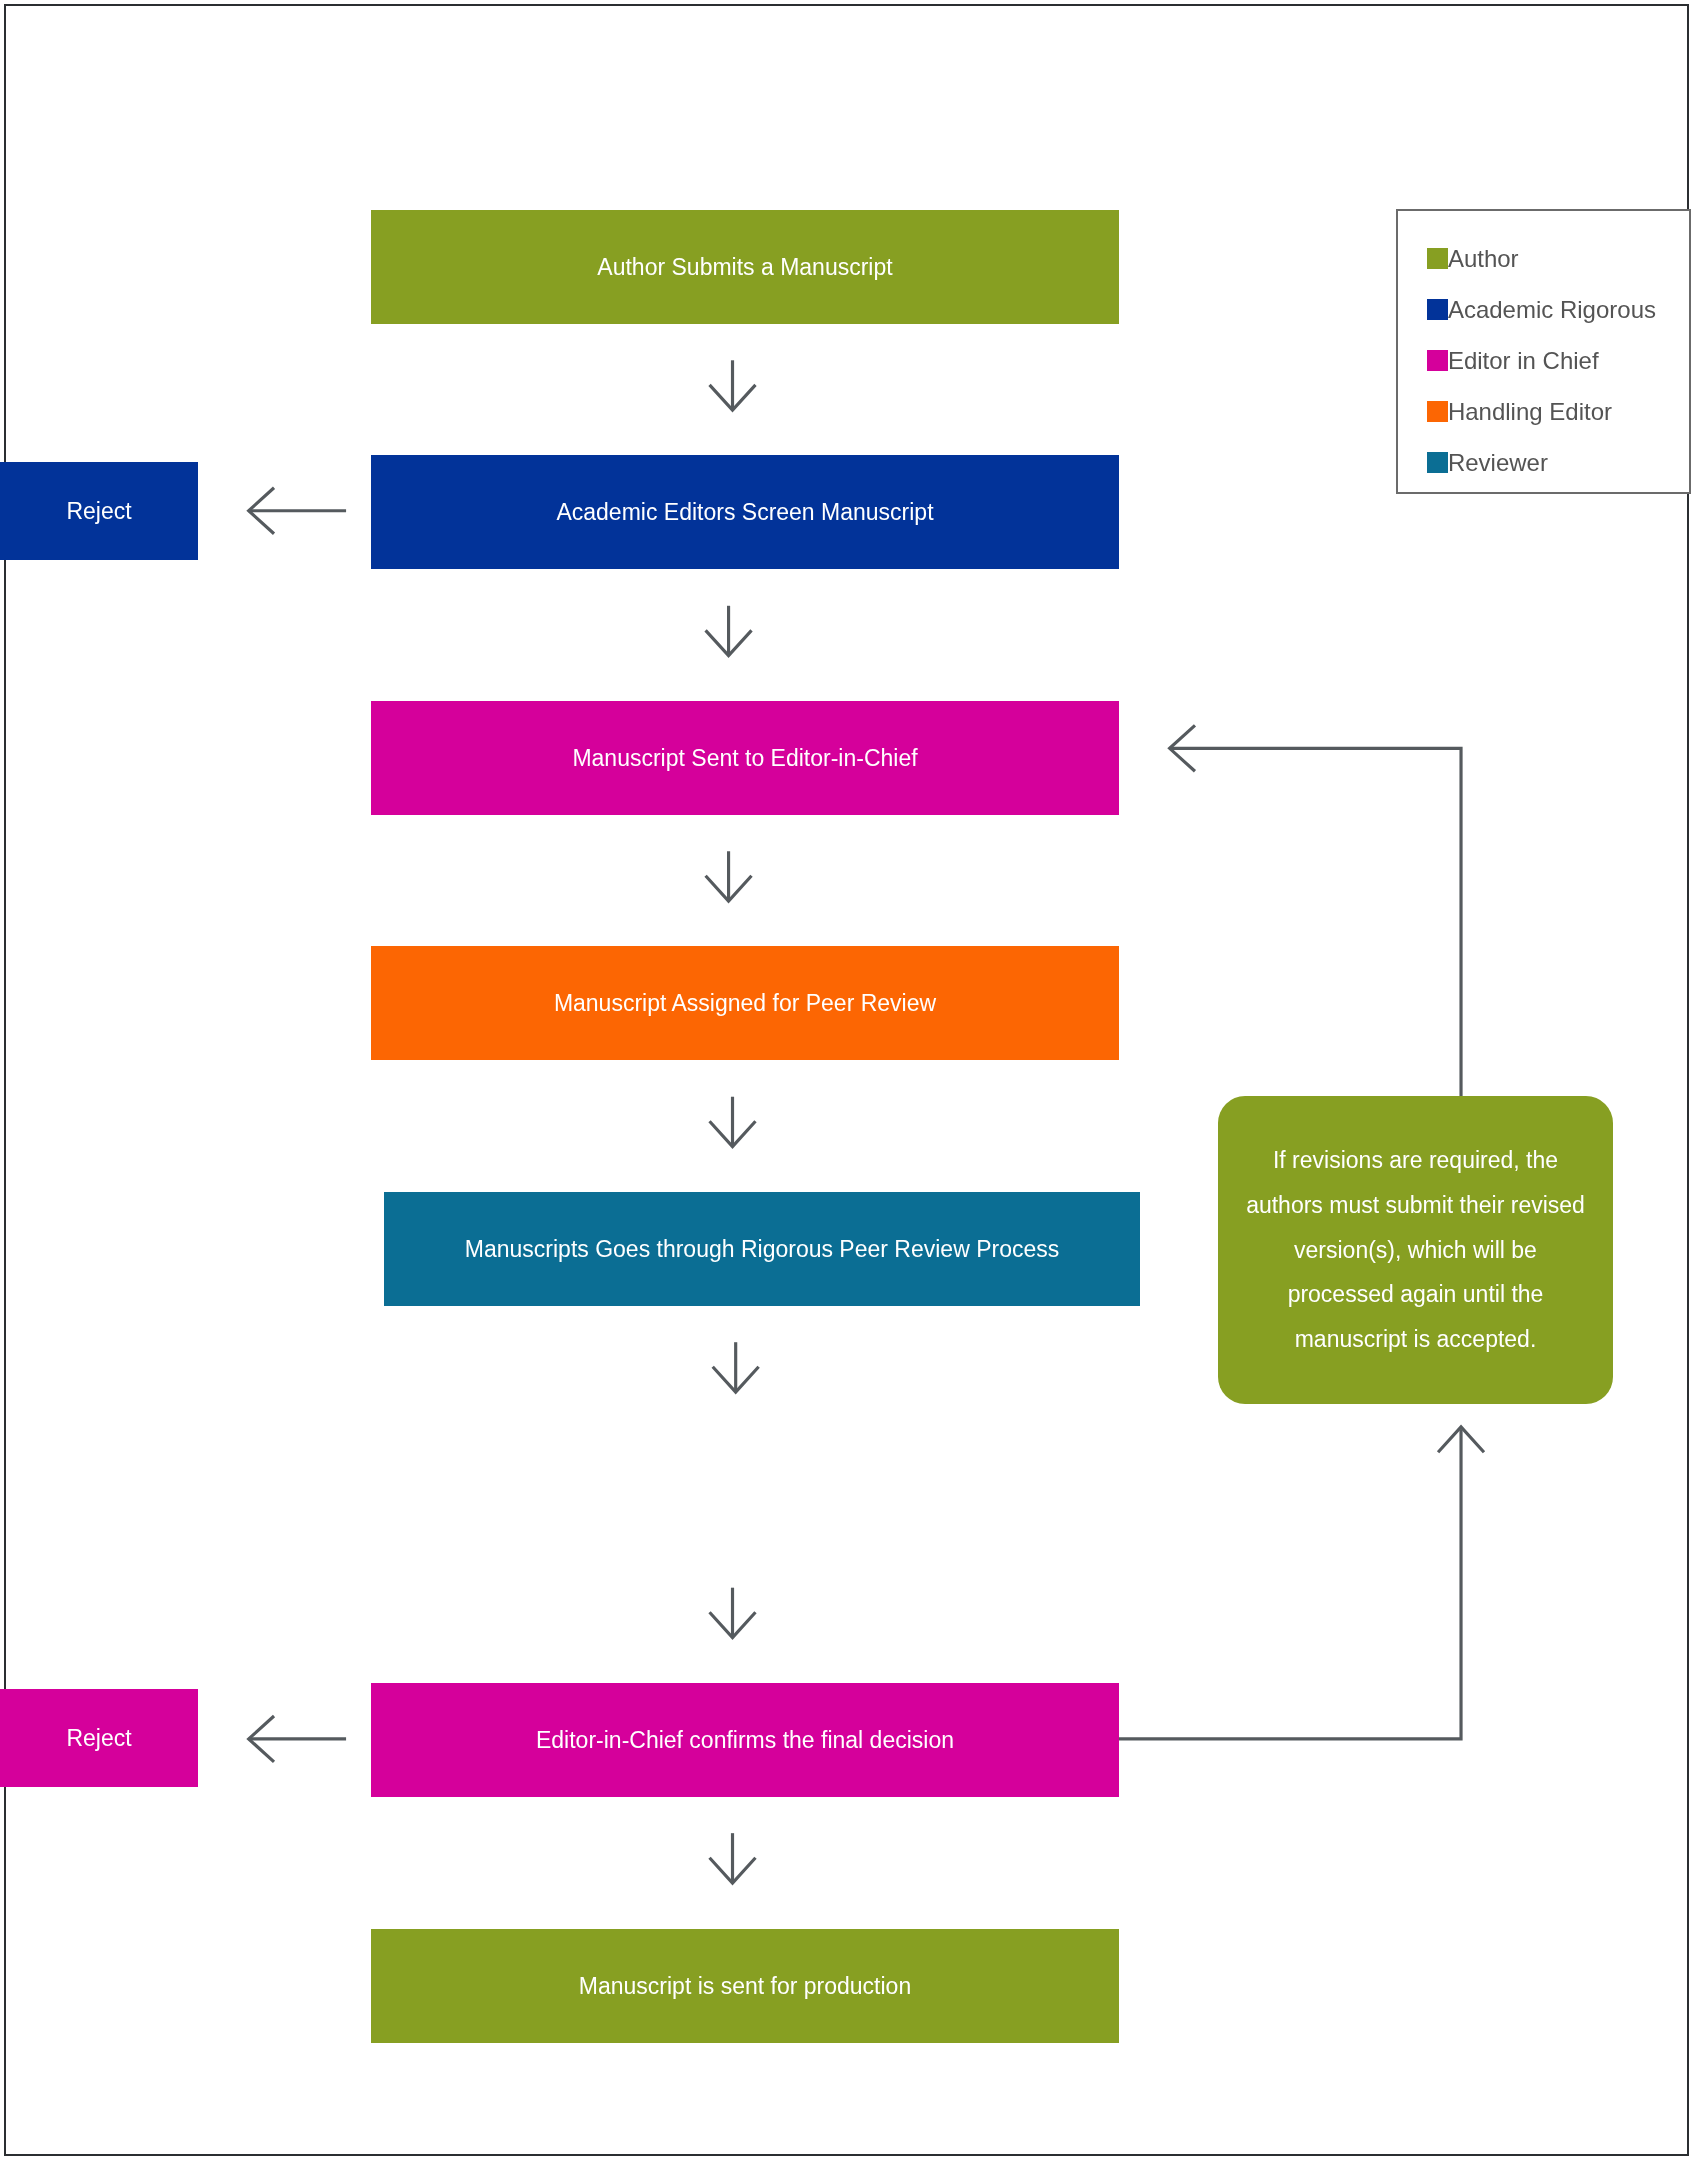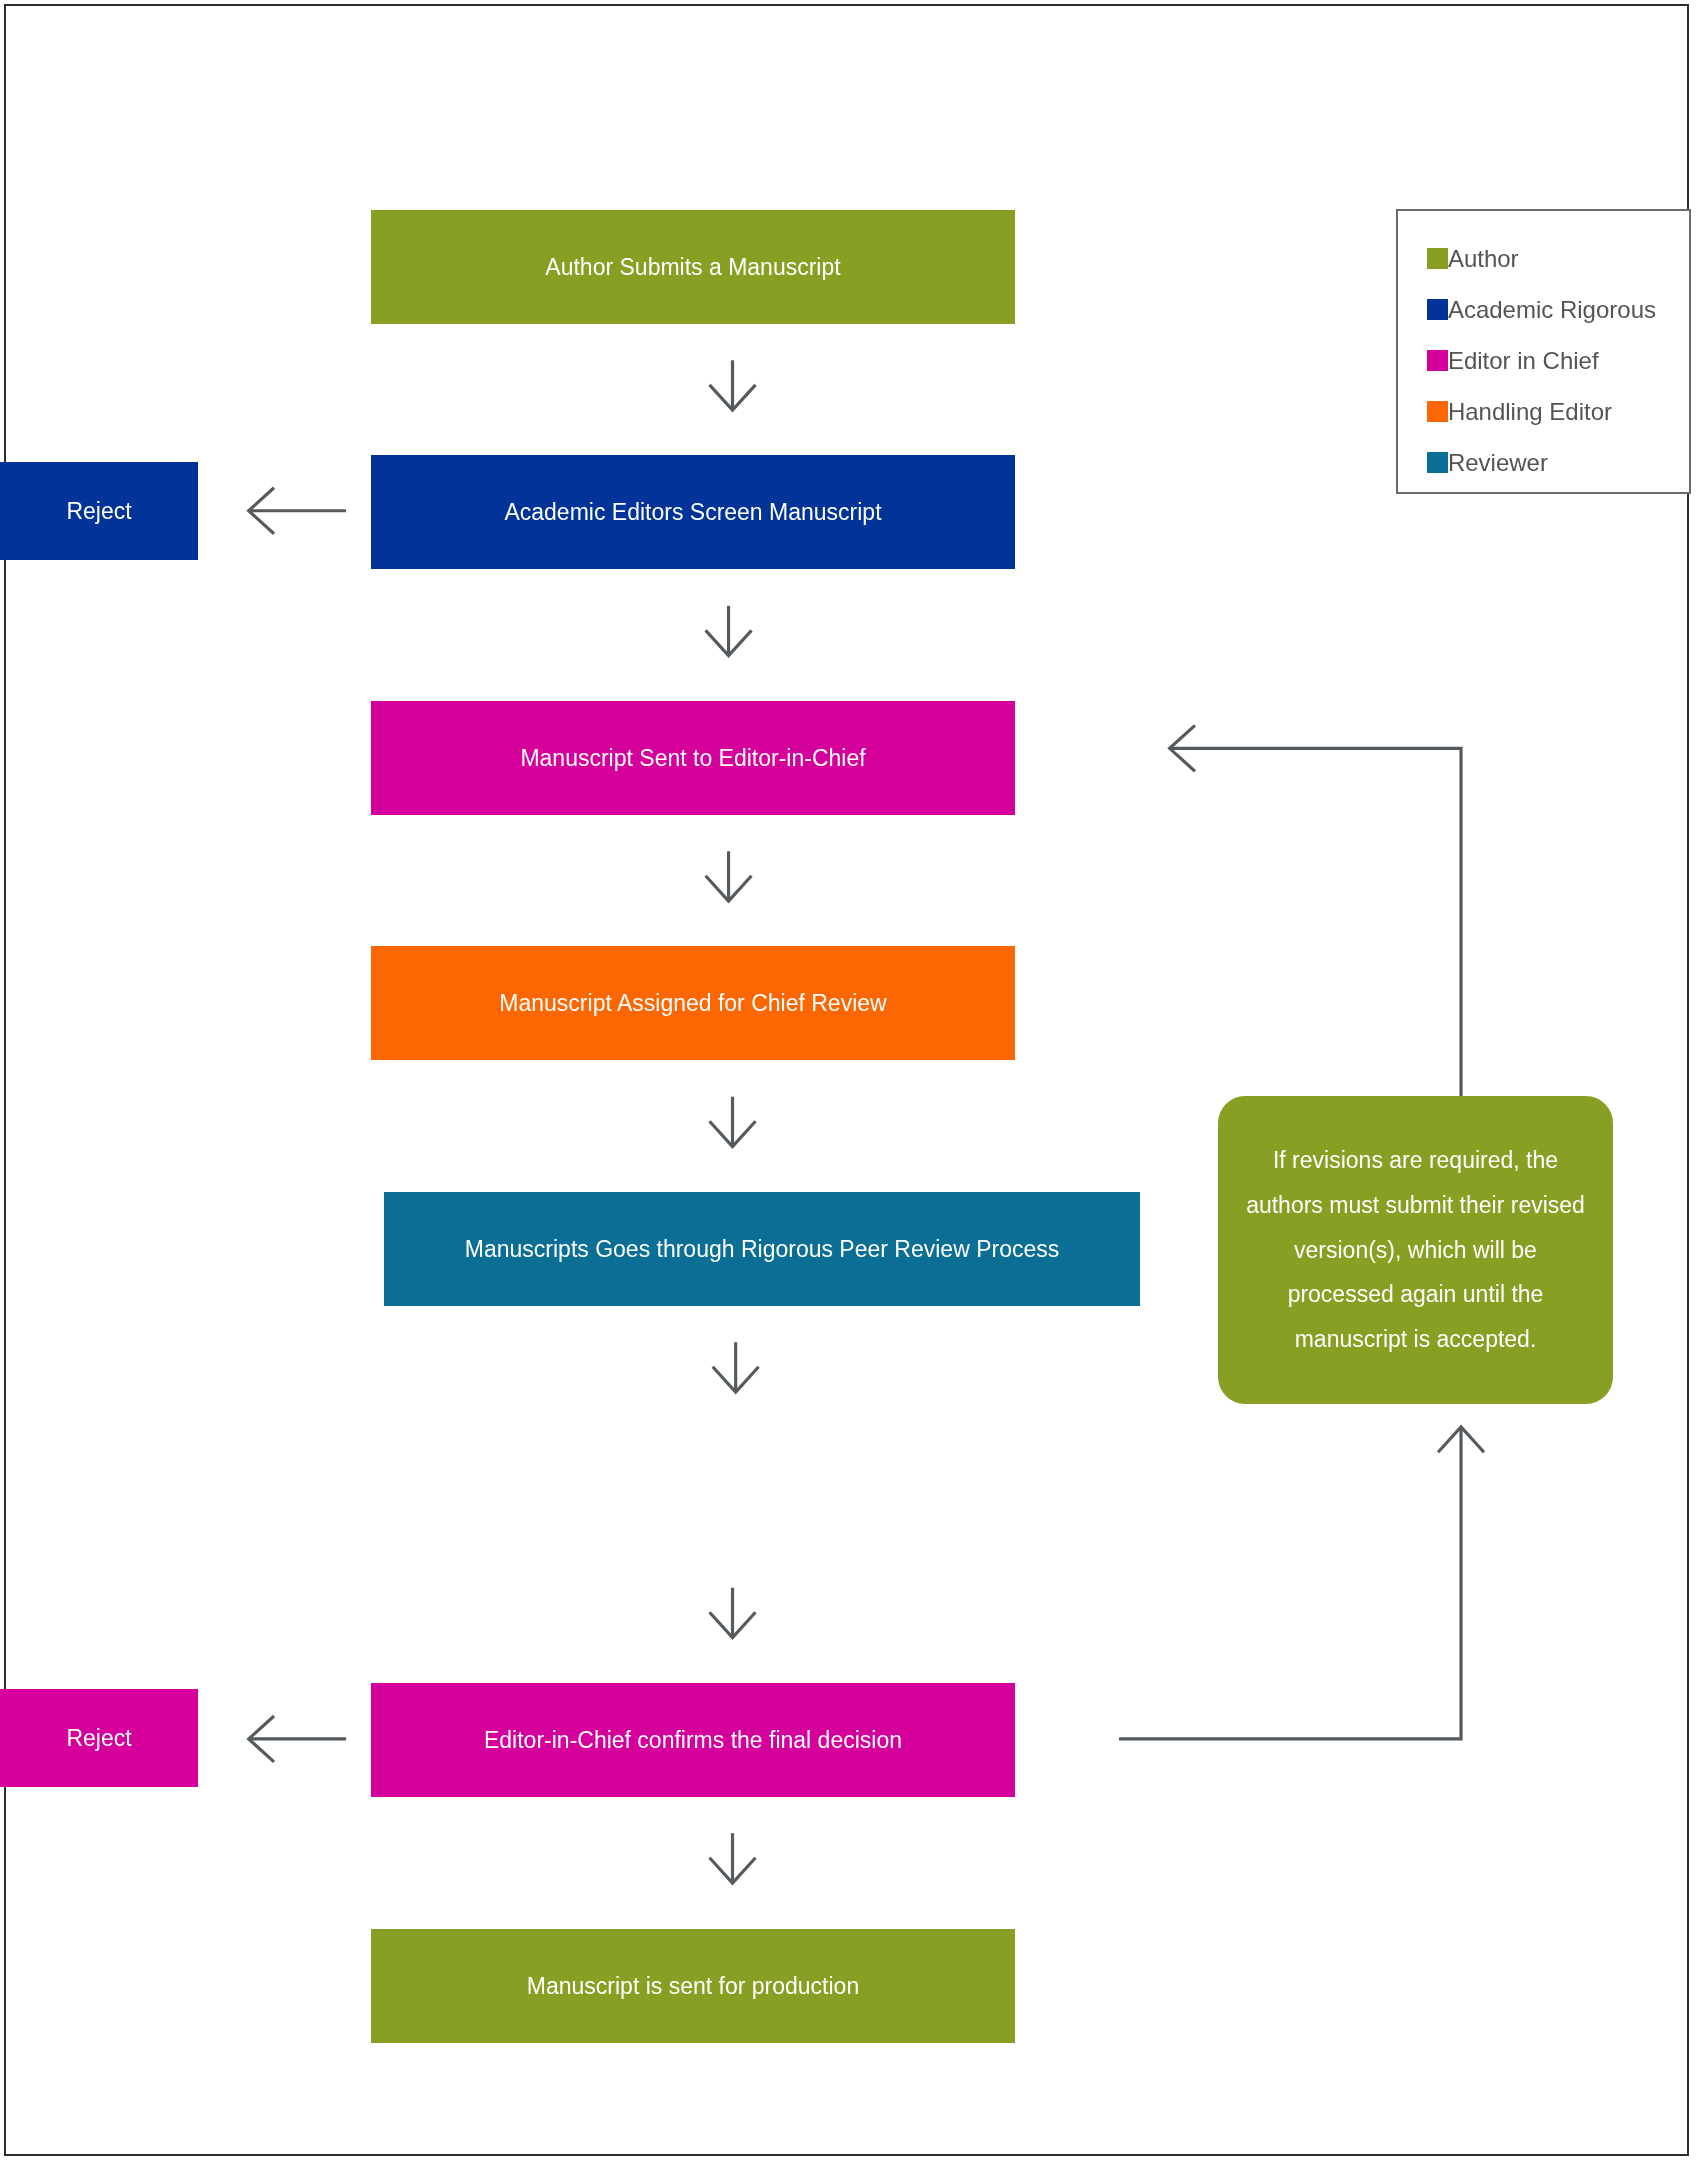--- a/index.html
+++ b/index.html
@@ -37,21 +37,21 @@
     font-size: 40px;
     font-weight: bold;
     color: #3a3a3a;
     letter-spacing: 0.4px;
   }
 
   
   .pbox {
     position: absolute;
     left: 371px;
-    width: 644px;
+    width: 748px;
     height: 114px;
     display: flex;
     align-items: center;
     justify-content: center;
     color: #ffffff;
     font-size: 23px;
     text-align: center;
     box-sizing: border-box;
   }
   .pbox.wide {
@@ -167,21 +167,21 @@
 
   <div class="pbox" style="top:455px;background:#023399">
     <span>Academic Editors Screen Manuscript</span>
   </div>
 
   <div class="pbox" style="top:701px;background:#d5009b">
     <span>Manuscript Sent to Editor-in-Chief</span>
   </div>
 
   <div class="pbox" style="top:946px;background:#fc6603">
-    <span>Manuscript Assigned for Chief Review</span>
+    <span>Manuscript Assigned for Peer Review</span>
   </div>
 
   <div class="pbox wide" style="top:1192px;background:#0b6e94">
     <span>Manuscripts Goes through Rigorous Peer Review Process</span>
   </div>
 
 
   <div class="pbox" style="top:1683px;background:#d5009b">
     <span>Editor-in-Chief confirms the final decision</span>
   </div>

